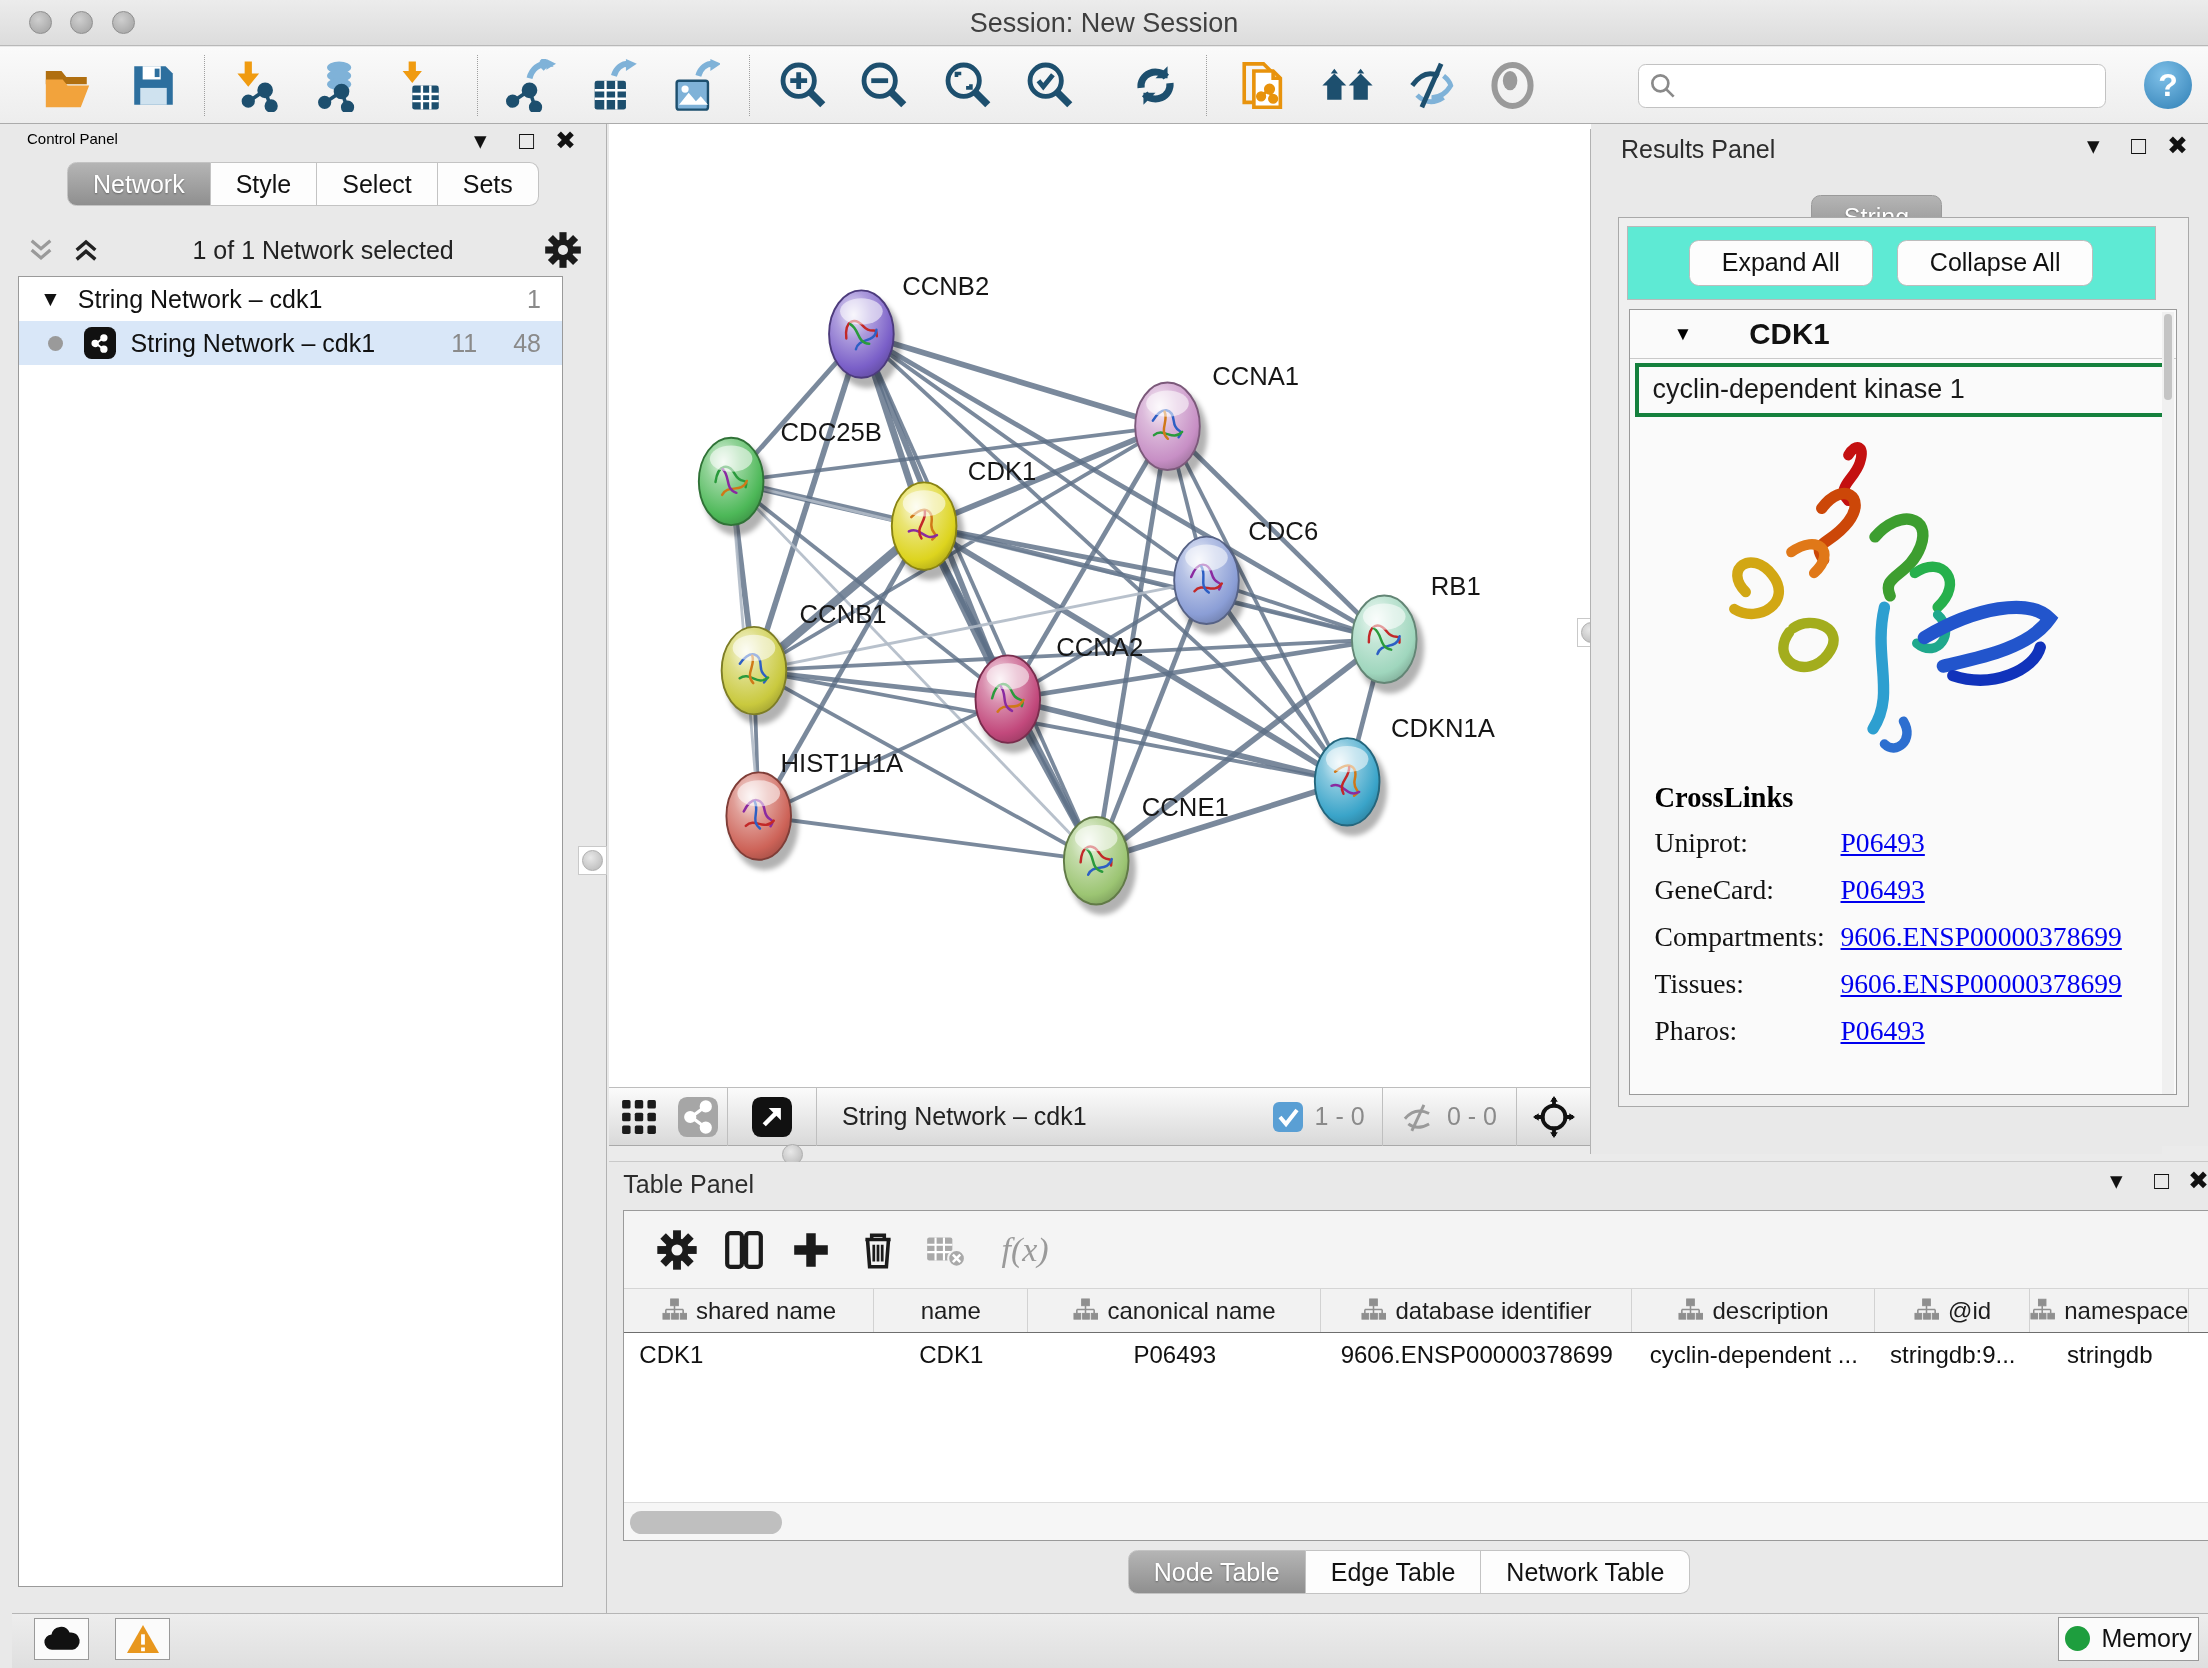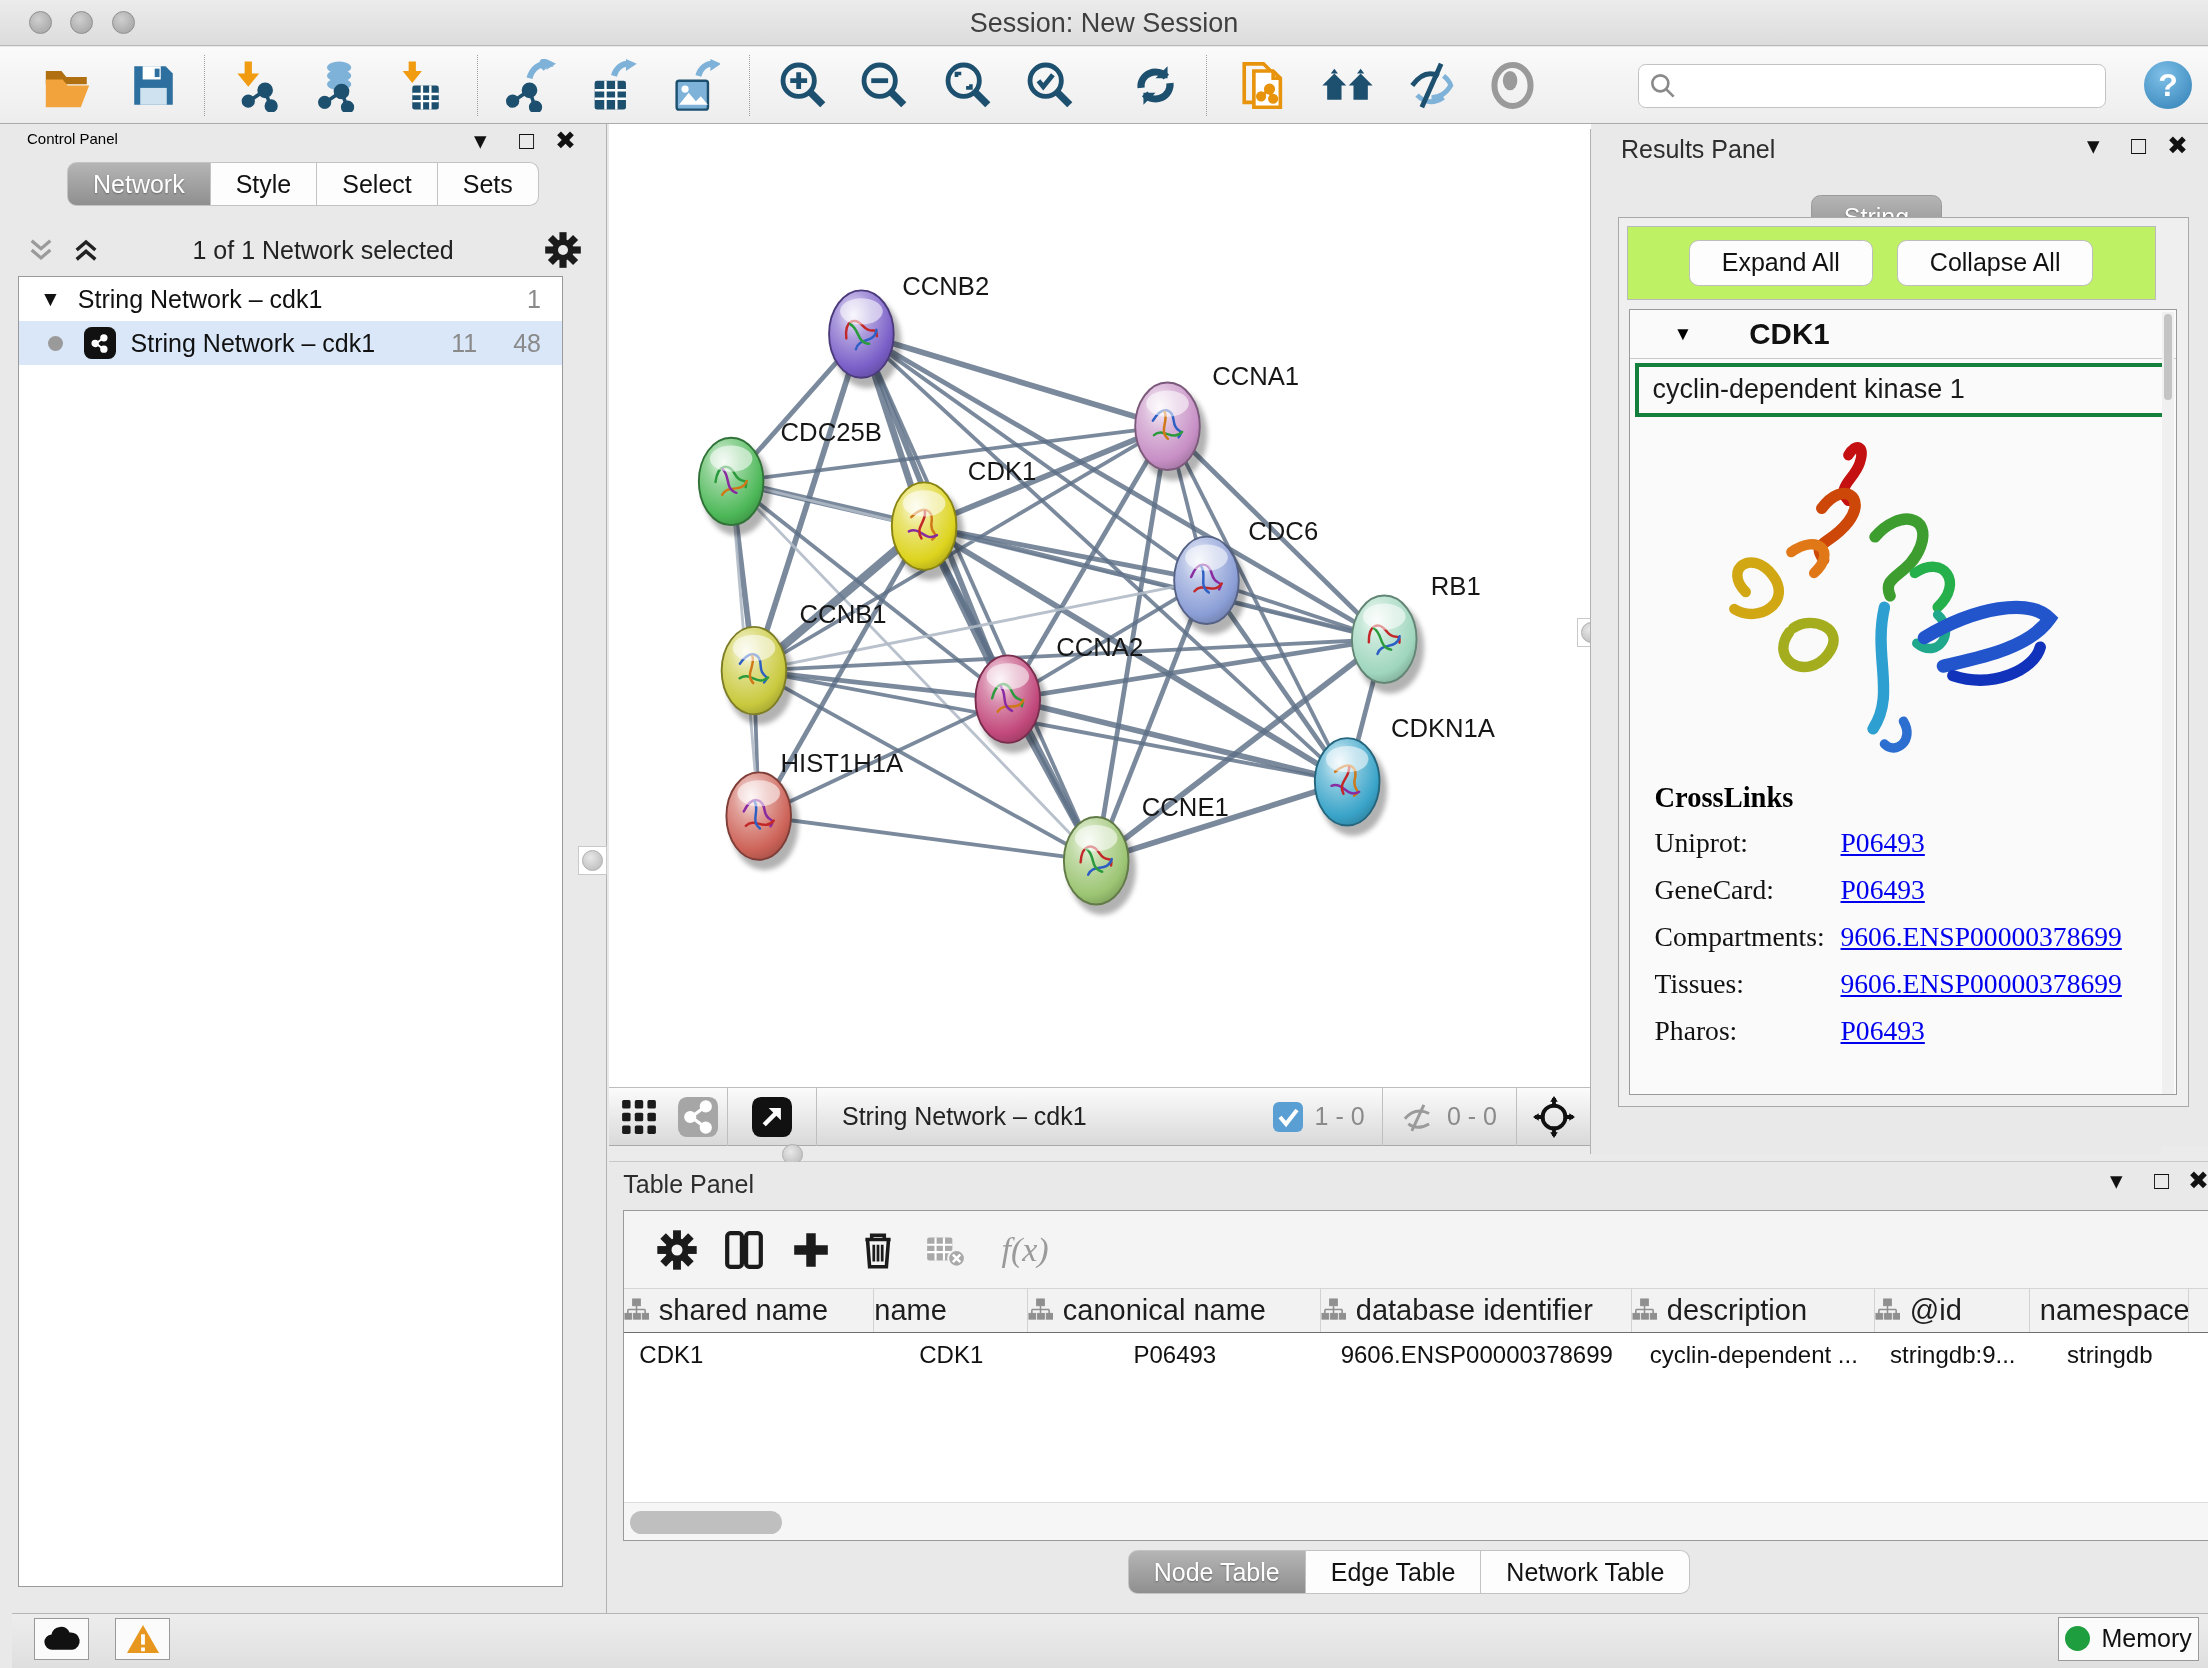--- a/index.html
+++ b/index.html
@@ -95,21 +95,21 @@
   
   #table-panel { position:absolute; left:609px; top:1162px; width:1600px; height:451px;
     background:#e9e9e9; }
   #tp-card { position:absolute; left:14.3px; top:48px; width:1656px; height:331px;
     background:#fff; border:1.9px solid #9a9a9a; }
   #tp-toolbar { height:78px; background:#f4f4f4; display:flex; align-items:center;
     border-bottom:1px solid #d5d5d5; }
   .tp-icon { width:67px; height:53px; display:flex; align-items:center; justify-content:center; }
   #fx { font-family:"Liberation Serif", serif; font-style:italic; font-size:34px; color:#9a9a9a; }
   #tbl-header { display:grid; height:44px; background:#f2f2f2; border-bottom:1.9px solid #6e6e6e; }
-  .th { display:flex; align-items:center; gap:9.5px; font-size:29px;
+  .th { display:flex; align-items:center; justify-content:center; gap:9.5px; font-size:24px;
     color:#1d1d1d; border-right:1px solid #d2d2d2; overflow:hidden; white-space:nowrap; }
   #tbl-row { display:grid; height:44px; background:#fff; }
   .td { display:flex; align-items:center; justify-content:center; font-size:24px; color:#111;
     overflow:hidden; white-space:nowrap; }
   .td.left { justify-content:flex-start; padding-left:15px; }
   #tp-hscroll { position:absolute; left:0; bottom:0; width:100%; height:38px;
     background:#f6f6f6; border-top:1px solid #ddd; }
   #tp-hthumb { position:absolute; left:5.7px; top:7.6px; width:152px; height:23px;
     background:#bfbfbf; border-radius:11.4px; }
   #tp-tabs { position:absolute; left:0; top:388px; width:100%; display:flex; justify-content:center; }
@@ -684,21 +684,21 @@
   <div class="abs" style="left:30px; top:5.7px; font-size:25px; color:#2d2d2d">Results Panel</div>
   <div class="abs win-ctrl" style="left:496px; top:1.9px">▾</div>
   <div class="abs win-ctrl" style="left:540px; top:1.9px">□</div>
   <div class="abs win-ctrl" style="left:576px; top:1.9px">✖</div>
 
   <div class="abs" style="left:0; top:36px; width:100%; display:flex; justify-content:center">
     <div class="single-tab">String</div>
   </div>
 
   <div id="rp-outer">
-    <div class="abs" style="left:7.6px; top:7.6px; width:529px; height:74px; background:#bef264; border:1px solid #b9b9b9; display:flex; align-items:center; justify-content:center; gap:24px">
+    <div class="abs" style="left:7.6px; top:7.6px; width:529px; height:74px; background:#5eead4; border:1px solid #b9b9b9; display:flex; align-items:center; justify-content:center; gap:24px">
       <div class="rp-btn">Expand All</div>
       <div class="rp-btn">Collapse All</div>
     </div>
 
     <div id="rp-card">
       <div id="rp-gene-hdr">
         <span style="font-size:19px; margin:0 57px 0 44px">▼</span>
         <span style="font-size:29.5px; font-weight:bold; color:#111">CDK1</span>
       </div>
       <div id="rp-desc-row">cyclin-dependent kinase 1</div>

